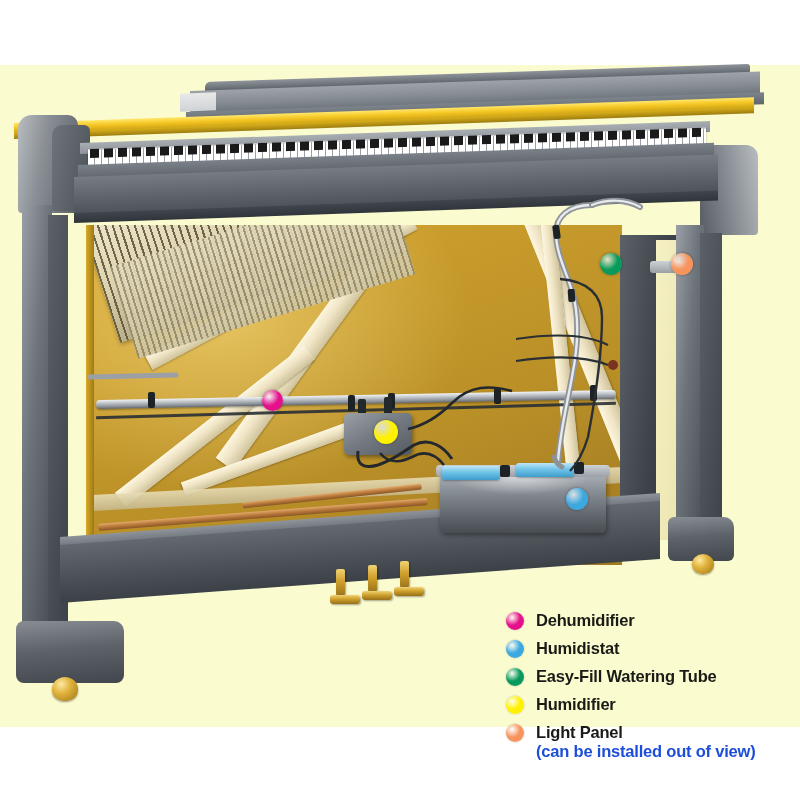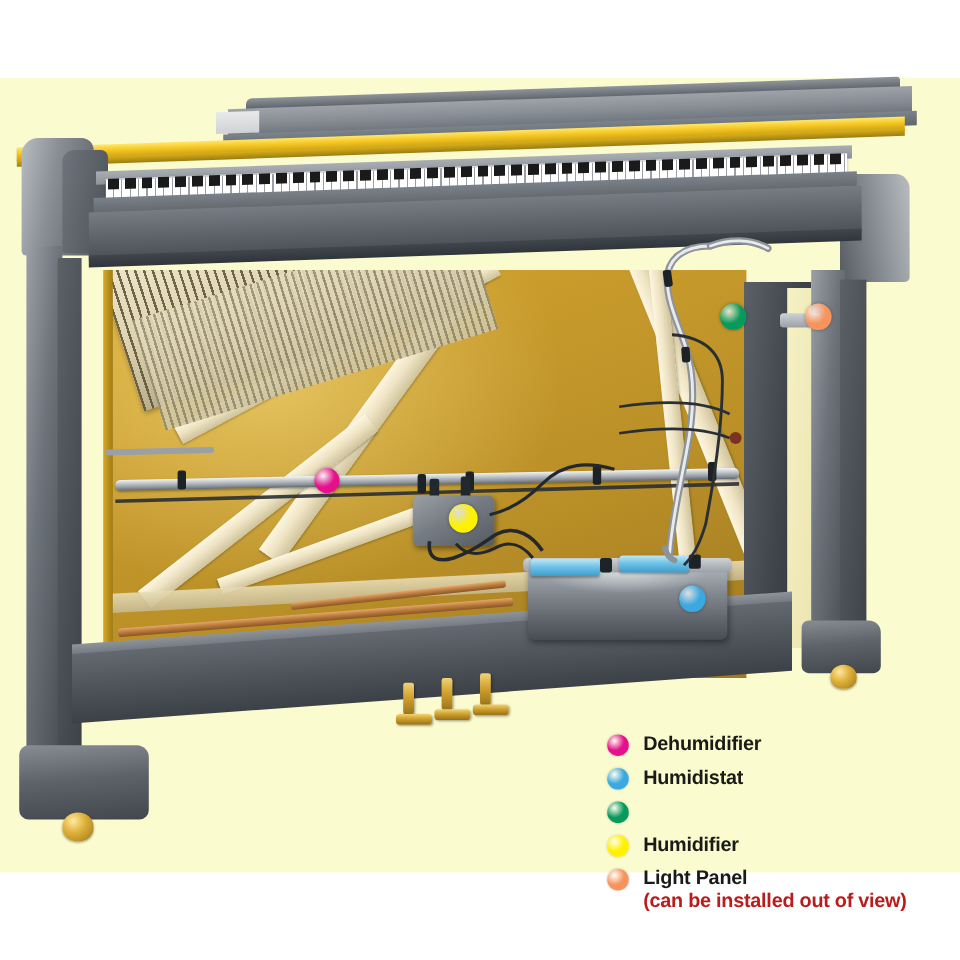--- a/index.html
+++ b/index.html
@@ -377,21 +377,21 @@
     line-height: 19px;
     color: #1a1a17;
     letter-spacing: -0.2px;
     white-space: nowrap;
   }
   .legend-sub {
     display: block;
     font-weight: bold;
     font-size: 16.5px;
     line-height: 19px;
-    color: #b91c1c;
+    color: #1d4ed8;
   }
 </style>
 </head>
 <body>
 
 <div id="stage" style="background: rgb(255, 255, 255);">
 
   <div id="panel" style="background: rgb(251, 251, 208);">
 
     <div id="piano">
@@ -535,20 +535,21 @@
         <span class="legend-text">Dehumidifier</span>
       </div>
 
       <div class="legend-row">
         <span class="legend-dot" style="background: radial-gradient(circle at 34% 30%, rgba(255, 255, 255, 0.667) 0%, rgb(59, 168, 224) 46%, rgb(59, 168, 224) 100%);"></span>
         <span class="legend-text">Humidistat</span>
       </div>
 
       <div class="legend-row">
         <span class="legend-dot" style="background: radial-gradient(circle at 34% 30%, rgba(255, 255, 255, 0.667) 0%, rgb(8, 154, 92) 46%, rgb(8, 154, 92) 100%);"></span>
+        <span class="legend-text">Easy-Fill Watering Tube</span>
       </div>
 
       <div class="legend-row">
         <span class="legend-dot" style="background: radial-gradient(circle at 34% 30%, rgba(255, 255, 255, 0.667) 0%, rgb(255, 242, 0) 46%, rgb(255, 242, 0) 100%);"></span>
         <span class="legend-text">Humidifier</span>
       </div>
 
       <div class="legend-row">
         <span class="legend-dot" style="background: radial-gradient(circle at 34% 30%, rgba(255, 255, 255, 0.667) 0%, rgb(247, 148, 93) 46%, rgb(247, 148, 93) 100%);"></span>
         <span class="legend-text">

